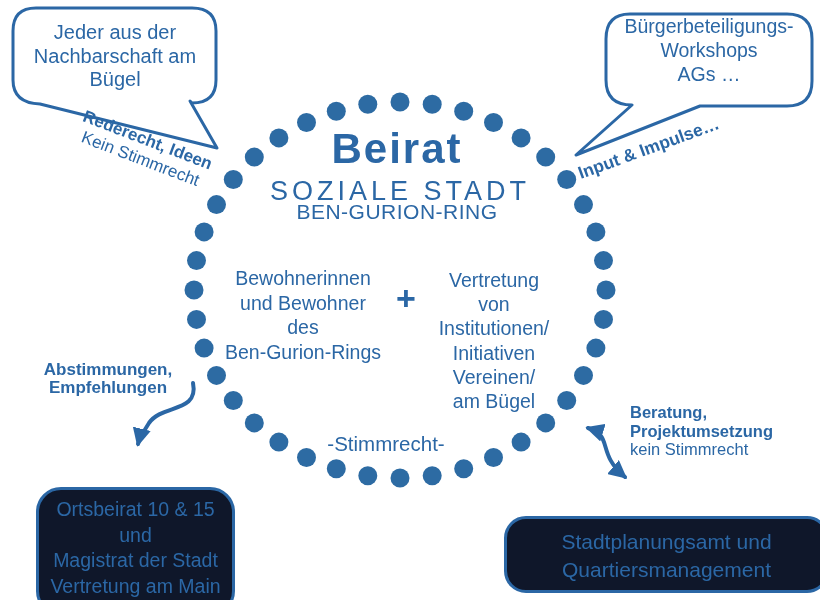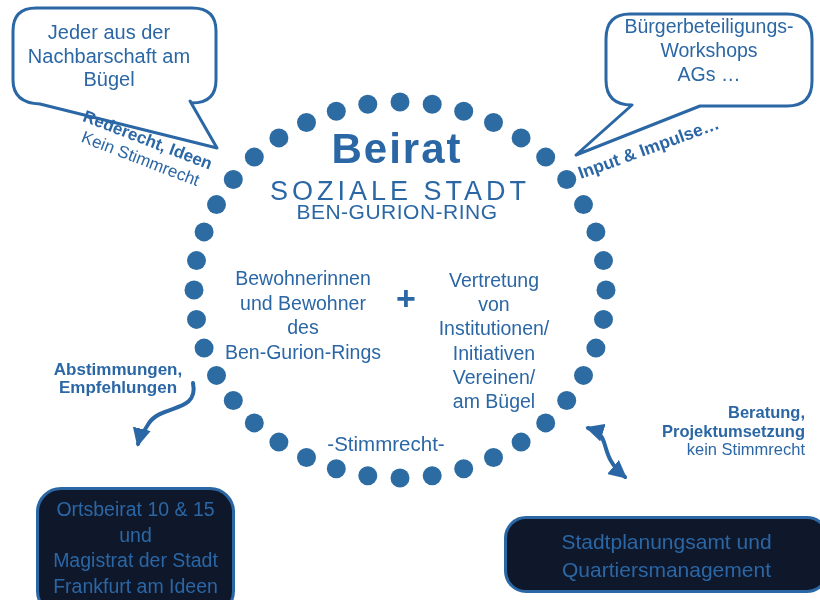--- a/index.html
+++ b/index.html
@@ -72,21 +72,21 @@
 
     <path d="M 36 8 L 192 8 Q 216 8 216 31 L 216 80 Q 216 103 192 103 L 190 101 L 217 148 L 40 104 Q 13 103 13 80 L 13 31 Q 13 8 36 8 Z" style="fill:#fff;stroke:var(--blue);stroke-width:3;stroke-linejoin:round;"></path>
 
     <path d="M 630 14 L 787 14 Q 812 14 812 39 L 812 81 Q 812 106 787 106 L 700 106 L 576 155 L 632 105 Q 606 105 606 80 L 606 39 Q 606 14 630 14 Z" style="fill:#fff;stroke:var(--blue);stroke-width:3;stroke-linejoin:round;"></path>
 
     <path d="M 193 383 C 199 413 162 404 149 423 C 142 434 139 440 138 444" style="fill:none;stroke:var(--blue);stroke-width:4;stroke-linecap:round;" marker-end="url(#ah)"></path>
 
     <path d="M 588 428 C 614 436 596 453 625 477" style="fill:none;stroke:var(--blue);stroke-width:4;stroke-linecap:round;" marker-start="url(#ah)" marker-end="url(#ah)"></path>
   </svg>
 
-  <div class="abs ctr blue bubble-text" style="left:7px;top:21px;width:204px;">
+  <div class="abs ctr blue bubble-text" style="left:13px;top:21px;width:204px;">
     <span class="line">Jeder aus der</span>
     <span class="line">Nachbarschaft am</span>
     <span class="line">Bügel</span>
   </div>
 
   <div class="abs ctr blue" style="left:606px;top:14px;width:206px;font-size:19.5px;line-height:24px;">
     <span class="line">Bürgerbeteiligungs-</span>
     <span class="line">Workshops</span>
     <span class="line">AGs …</span>
   </div>
@@ -117,37 +117,37 @@
     <span class="line">Vertretung</span>
     <span class="line">von</span>
     <span class="line">Institutionen/</span>
     <span class="line">Initiativen</span>
     <span class="line">Vereinen/</span>
     <span class="line">am Bügel</span>
   </div>
 
   <div class="abs ctr blue" style="left:286px;top:432px;width:200px;font-size:20.5px;">-Stimmrecht-</div>
 
-  <div class="abs ctr blue bold" style="left:48px;top:361px;width:140px;font-size:17px;line-height:18px;">
+  <div class="abs ctr blue bold" style="left:38px;top:361px;width:140px;font-size:17px;line-height:18px;">
     <span class="line">Abstimmungen,</span>
     <span class="line">Empfehlungen</span>
   </div>
 
-  <div class="abs blue" style="left:630px;top:403px;width:175px;font-size:16.5px;line-height:18.5px;text-align:right;">
+  <div class="abs blue" style="left:630px;top:403px;width:175px;font-size:16.5px;line-height:18.5px;">
     <span class="line bold">Beratung,</span>
     <span class="line bold">Projektumsetzung</span>
     <span class="line">kein Stimmrecht</span>
   </div>
 
   <div class="abs box" style="left:36px;top:464px;width:199px;height:129px;">
     <div class="ctr blue" style="padding-top:7px;font-size:19.5px;line-height:25.5px;">
       <span class="line">Ortsbeirat 10 &amp; 15</span>
       <span class="line">und</span>
       <span class="line">Magistrat der Stadt</span>
-      <span class="line">Frankfurt am Ideen</span>
+      <span class="line">Vertretung am Main</span>
     </div>
   </div>
 
   <div class="abs box" style="left:504px;top:493px;width:325px;height:77px;border-radius:22px;">
     <div class="ctr blue" style="padding-top:9px;font-size:21px;line-height:28px;">
       <span class="line">Stadtplanungsamt und</span>
       <span class="line">Quartiersmanagement</span>
     </div>
   </div>
 

